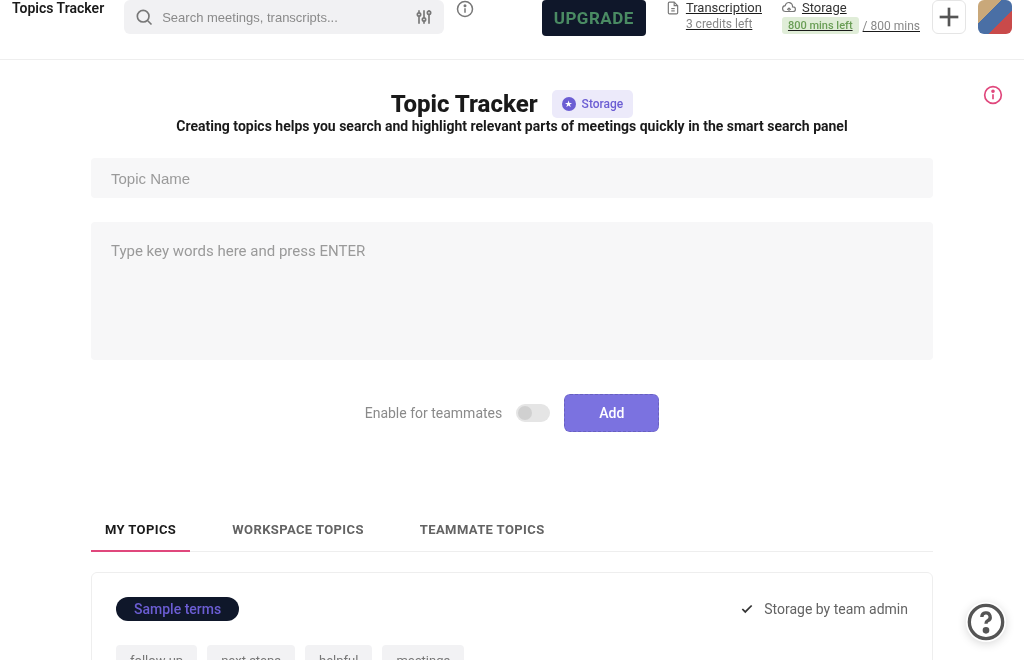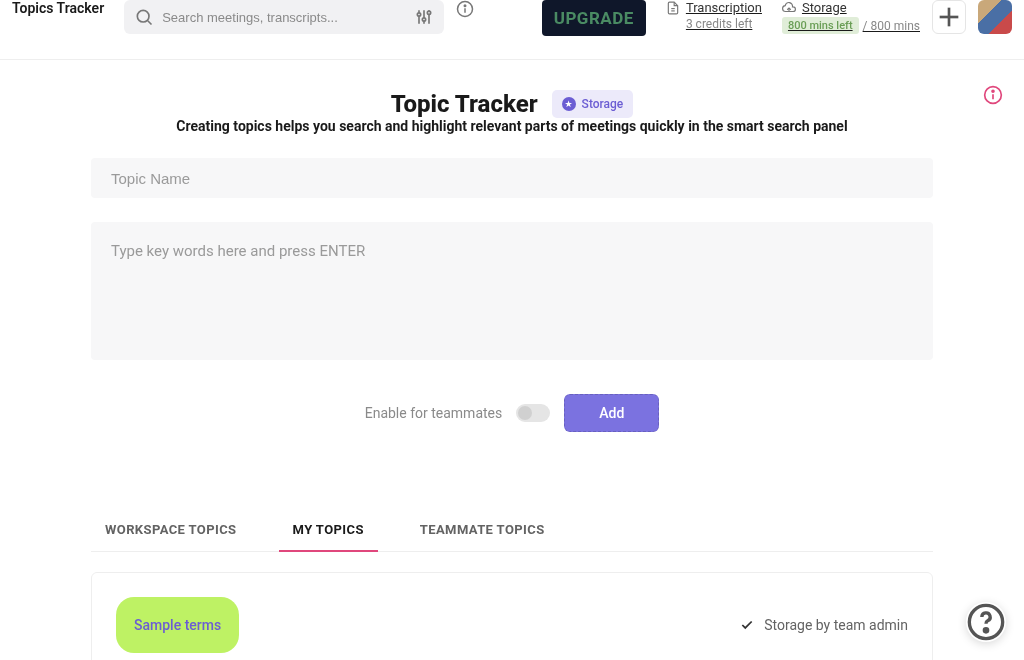--- a/index.html
+++ b/index.html
@@ -49,21 +49,21 @@
     .toggle::after { content: ''; position: absolute; left: 2px; top: 2px; width: 14px; height: 14px; background: #d0d0d0; border-radius: 50%; }
     .add-btn { background: #7b72e0; color: #fff; font-size: 14px; font-weight: 500; border: 1px dashed rgba(0,0,0,0.15); padding: 10px 34px; border-radius: 6px; cursor: pointer; }
 
     .tabs { display: flex; gap: 28px; margin-top: 80px; border-bottom: 1px solid #eee; }
     .tab { font-size: 13px; font-weight: 700; color: #636363; padding: 10px 14px 14px; letter-spacing: 0.4px; cursor: pointer; position: relative; }
     .tab.active { color: #1a1a1a; }
     .tab.active::after { content: ''; position: absolute; left: 0; right: 0; bottom: -1px; height: 2px; background: #e0477c; }
 
     .topic-card { border: 1px solid #eee; border-radius: 6px; margin-top: 20px; padding: 24px; }
     .card-top { display: flex; justify-content: space-between; align-items: center; }
-    .chip-primary { background: #bef264; color: #6b5dd3; font-size: 14px; font-weight: 500; padding: 20px 18px; border-radius: 18px; cursor: pointer; }
+    .chip-primary { background: #0f172a; color: #6b5dd3; font-size: 14px; font-weight: 500; padding: 4px 18px; border-radius: 18px; cursor: pointer; }
     .enabled-row { display: flex; align-items: center; gap: 10px; color: #636363; font-size: 14px; }
     .chips-row { display: flex; gap: 10px; margin-top: 24px; flex-wrap: wrap; }
     .chip { background: #f2f2f4; color: #777; font-size: 13px; padding: 8px 14px; border-radius: 4px; cursor: pointer; }
 
     .help-fab { position: absolute; right: 18px; bottom: 18px; width: 40px; height: 40px; border-radius: 50%; background: #fff; box-shadow: 0 2px 10px rgba(0,0,0,0.15); display: flex; align-items: center; justify-content: center; font-size: 18px; color: #555; cursor: pointer; }
 
     svg { width: 100%; height: 100%; }
   </style>
 </head>
 <body>
@@ -159,22 +159,22 @@
     <input class="input-single" placeholder="Topic Name" style="">
     <textarea class="textarea-box" placeholder="Type key words here and press ENTER" style=""></textarea>
 
     <div class="actions-row">
       <span class="toggle-label">Enable for teammates</span>
       <div class="toggle"></div>
       <div class="add-btn">Add</div>
     </div>
 
     <div class="tabs">
+      <div class="tab active">MY TOPICS</div>
       <div class="tab">WORKSPACE TOPICS</div>
-      <div class="tab active">MY TOPICS</div>
       <div class="tab">TEAMMATE TOPICS</div>
     </div>
 
     <div class="topic-card">
       <div class="card-top">
         <div class="chip-primary">Sample terms</div>
         <div class="enabled-row">
           <span class="icon-btn" style="width:14px;height:14px;color:#333">
             <svg viewBox="0 0 24 24" fill="none" stroke="currentColor" stroke-width="3">
                 <polyline points="20 6 9 17 4 12"></polyline>

